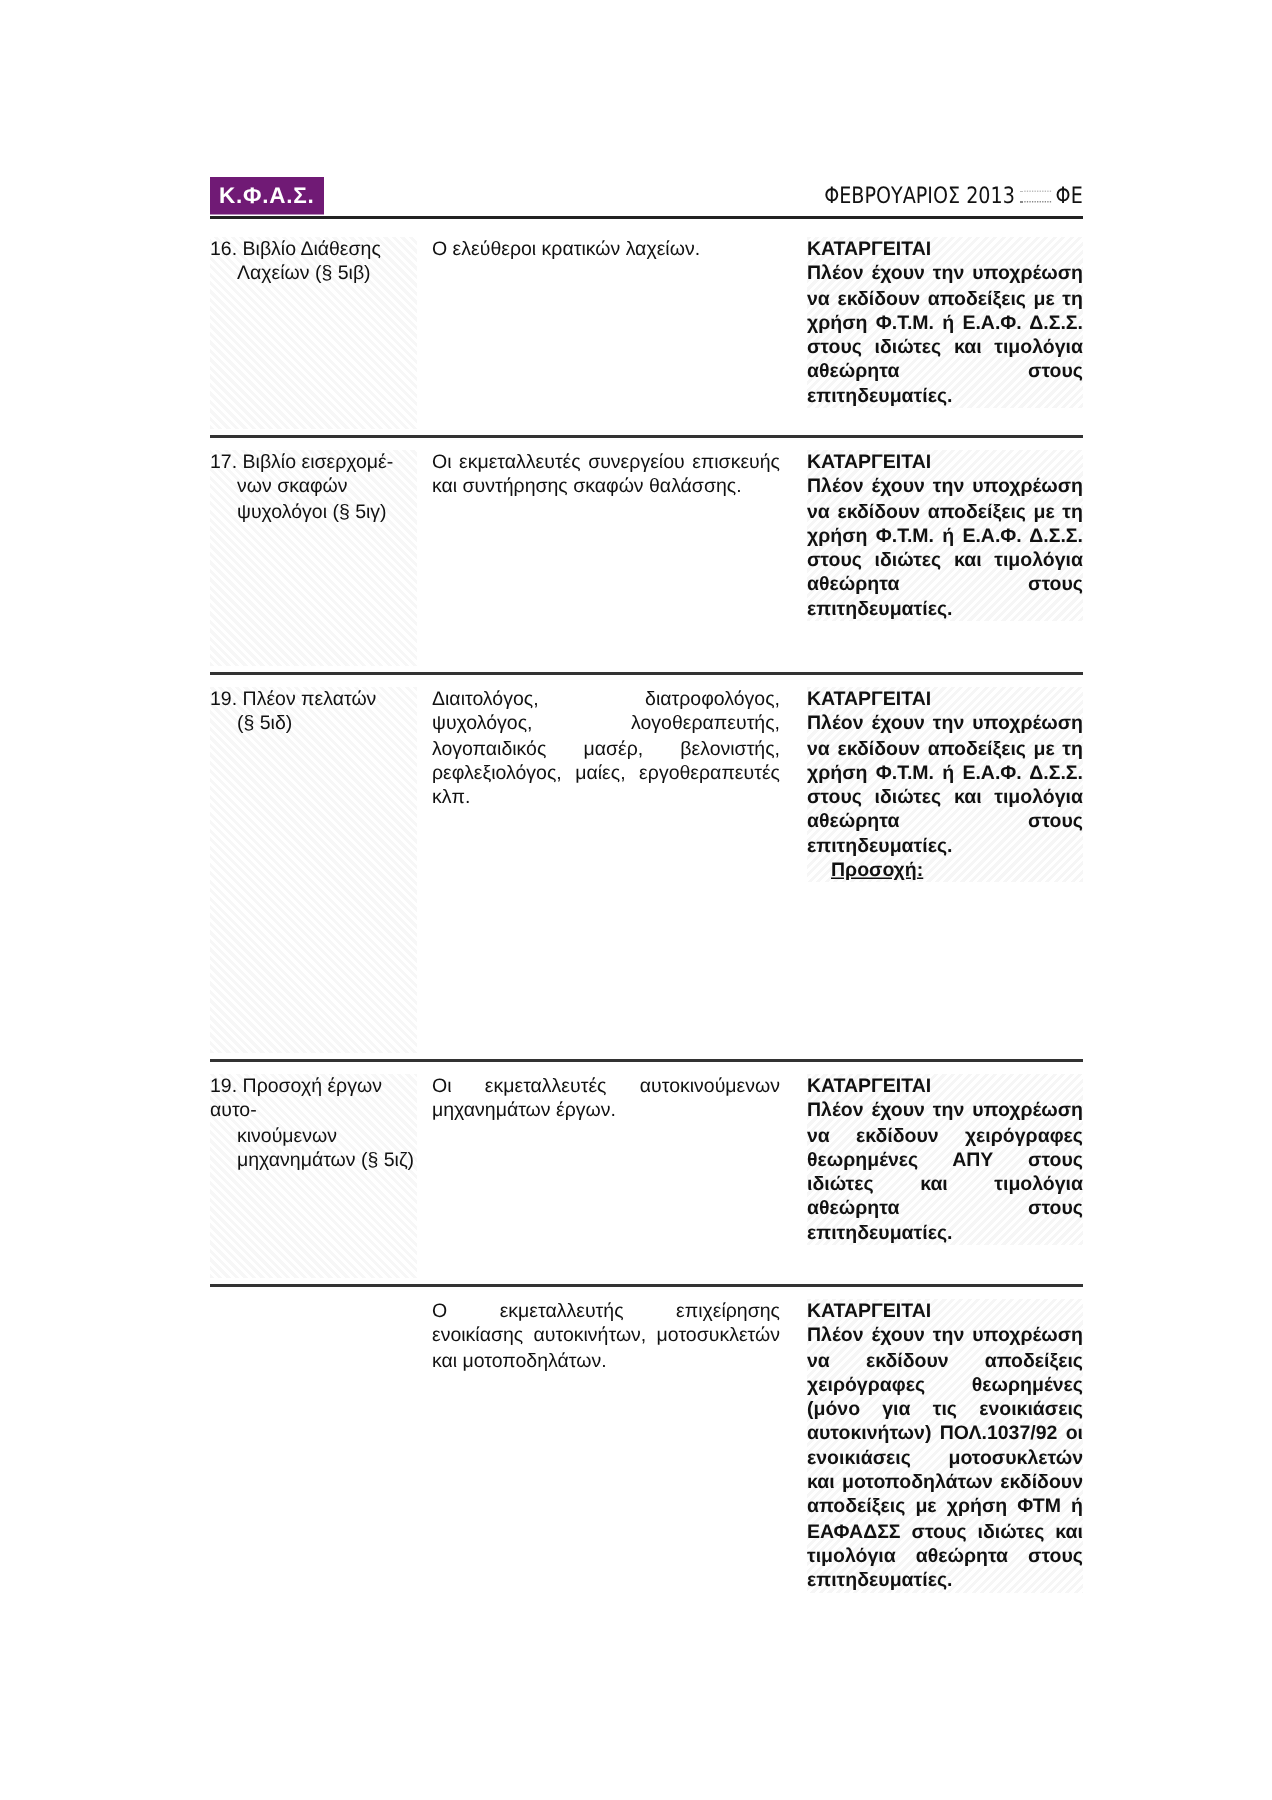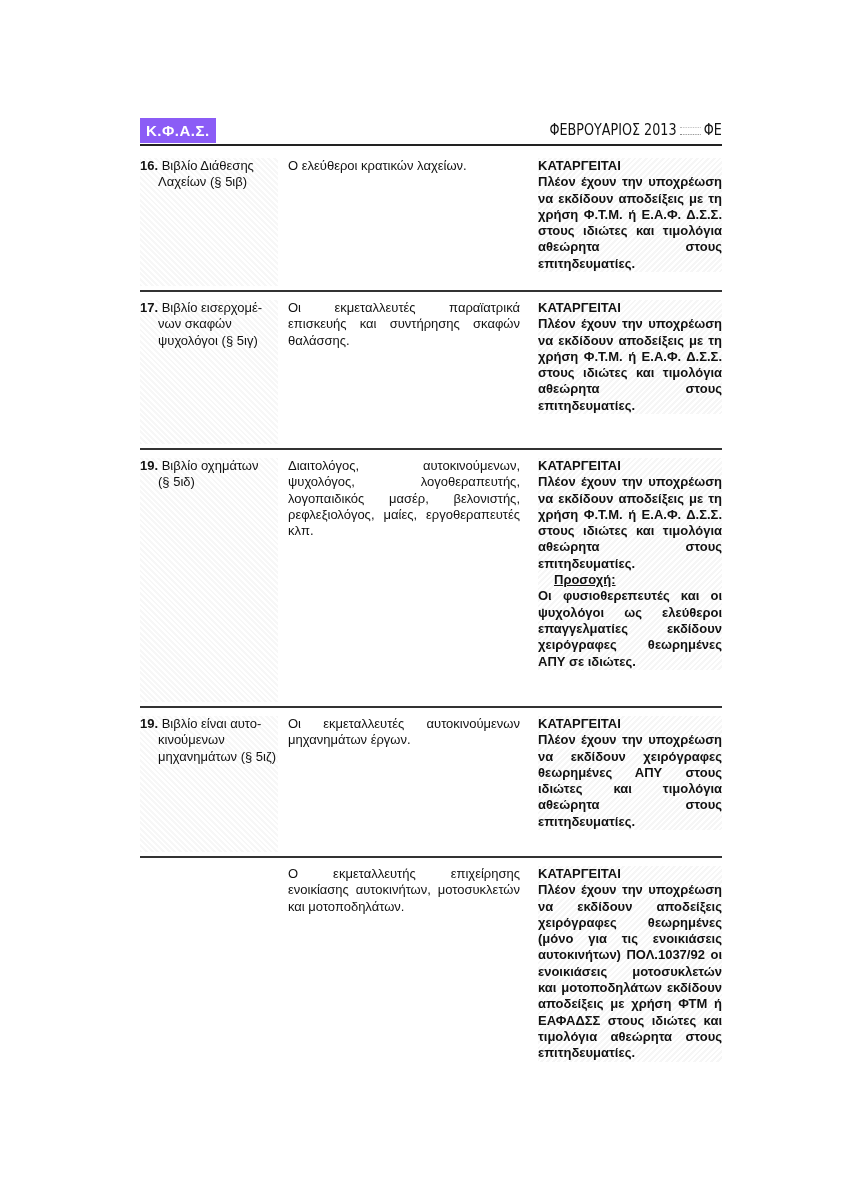--- a/index.html
+++ b/index.html
@@ -12,21 +12,21 @@
       color: #111;
     }
     .page-header {
       position: absolute;
       left: 140px; top: 118px;
       width: 582px; height: 26px;
       border-bottom: 2px solid #222;
     }
     .brand {
       position: absolute; left: 0; top: 0;
-      background: #8b5cf6; color: #fff;
+      background: #701a75; color: #fff;
       font-weight: bold; font-size: 15px;
       padding: 3px 6px 2px 6px;
       letter-spacing: 0.5px;
       line-height: 20px;
     }
     .header-right {
       position: absolute; right: 0; top: 2px;
       font-size: 15px; line-height: 20px;
       color: #111;
       font-family: "DejaVu Sans", sans-serif;
@@ -49,21 +49,21 @@
     .row.last { border-bottom: none; }
     .col {
       position: absolute; top: 8px;
       font-size: 13px; line-height: 16.3px;
     }
     .col-title {
       left: 0; width: 138px;
       background: repeating-linear-gradient(45deg, rgba(0,0,0,0.03) 0 2px, rgba(0,0,0,0) 2px 4px);
       bottom: 4px;
     }
-    .col-title .num { font-weight: bold; margin-top: 18px; }
+    .col-title .num { font-weight: normal; margin-top: 18px; }
     .col-title .title-line { display:block; padding-left: 0; }
     .col-title .indent { display:block; padding-left: 18px; }
     .col-desc { left: 148px; width: 232px; text-align: justify; }
     .col-status {
       left: 398px; width: 184px;
       font-weight: bold; text-align: justify;
       background: repeating-linear-gradient(135deg, rgba(0,0,0,0.035) 0 2px, rgba(0,0,0,0) 2px 4px);
     }
     .status-head { display: block; }
     .status-sub { display: block; text-decoration: underline; padding-left: 16px; }
@@ -91,46 +91,45 @@
       <span class="status-head">ΚΑΤΑΡΓΕΙΤΑΙ</span>
       <span class="p">Πλέον έχουν την υποχρέωση να εκδίδουν αποδείξεις με τη χρήση Φ.Τ.Μ. ή Ε.Α.Φ. Δ.Σ.Σ. στους ιδιώτες και τιμολόγια αθεώρητα στους επιτηδευματίες.</span>
     </div>
   </div>
 
   <div class="row" style="height:156px;">
     <div class="col col-title">
       <span class="title-line"><span class="num">17.</span> <span>Βιβλίο εισερχομέ-</span></span>
       <span class="indent">νων σκαφών ψυχολόγοι (§ 5ιγ)</span>
     </div>
-    <div class="col col-desc">Οι εκμεταλλευτές παραϊατρικά επισκευής και συντήρησης σκαφών θαλάσσης.</div>
+    <div class="col col-desc">Οι εκμεταλλευτές συνεργείου επισκευής και συντήρησης σκαφών θαλάσσης.</div>
     <div class="col col-status">
       <span class="status-head">ΚΑΤΑΡΓΕΙΤΑΙ</span>
       <span class="p">Πλέον έχουν την υποχρέωση να εκδίδουν αποδείξεις με τη χρήση Φ.Τ.Μ. ή Ε.Α.Φ. Δ.Σ.Σ. στους ιδιώτες και τιμολόγια αθεώρητα στους επιτηδευματίες.</span>
     </div>
   </div>
 
   <div class="row" style="height:256px;">
     <div class="col col-title">
-      <span class="title-line"><span class="num">19.</span> <span>Βιβλίο οχημάτων</span></span>
+      <span class="title-line"><span class="num">19.</span> <span>Πλέον πελατών</span></span>
       <span class="indent">(§ 5ιδ)</span>
     </div>
     <div class="col col-desc">
-      <span class="p">Διαιτολόγος, αυτοκινούμενων, ψυχολόγος, λογοθεραπευτής, λογοπαιδικός μασέρ, βελονιστής, ρεφλεξιολόγος, μαίες, εργοθεραπευτές κλπ.</span>
+      <span class="p">Διαιτολόγος, διατροφολόγος, ψυχολόγος, λογοθεραπευτής, λογοπαιδικός μασέρ, βελονιστής, ρεφλεξιολόγος, μαίες, εργοθεραπευτές κλπ.</span>
     </div>
     <div class="col col-status">
       <span class="status-head">ΚΑΤΑΡΓΕΙΤΑΙ</span>
       <span class="p">Πλέον έχουν την υποχρέωση να εκδίδουν αποδείξεις με τη χρήση Φ.Τ.Μ. ή Ε.Α.Φ. Δ.Σ.Σ. στους ιδιώτες και τιμολόγια αθεώρητα στους επιτηδευματίες.</span>
       <span class="status-sub">Προσοχή:</span>
-      <span class="p">Οι φυσιοθερεπευτές και οι ψυχολόγοι ως ελεύθεροι επαγγελματίες εκδίδουν χειρόγραφες θεωρημένες ΑΠΥ σε ιδιώτες.</span>
     </div>
   </div>
 
   <div class="row" style="height:148px;">
     <div class="col col-title">
-      <span class="title-line"><span class="num">19.</span> <span>Βιβλίο είναι αυτο-</span></span>
+      <span class="title-line"><span class="num">19.</span> <span>Προσοχή έργων αυτο-</span></span>
       <span class="indent">κινούμενων μηχανημάτων (§ 5ιζ)</span>
     </div>
     <div class="col col-desc">Οι εκμεταλλευτές αυτοκινούμενων μηχανημάτων έργων.</div>
     <div class="col col-status">
       <span class="status-head">ΚΑΤΑΡΓΕΙΤΑΙ</span>
       <span class="p">Πλέον έχουν την υποχρέωση να εκδίδουν χειρόγραφες θεωρημένες ΑΠΥ στους ιδιώτες και τιμολόγια αθεώρητα στους επιτηδευματίες.</span>
     </div>
   </div>
 
   <div class="row last" style="height:240px;">

